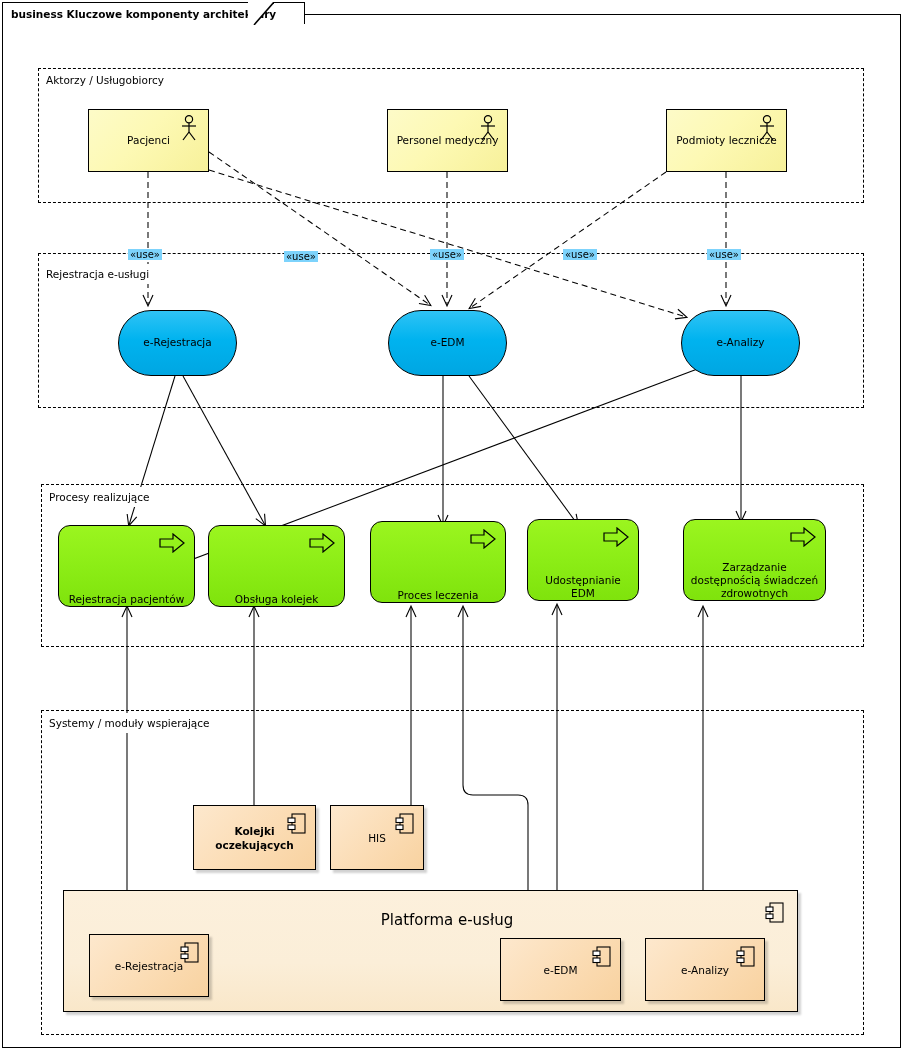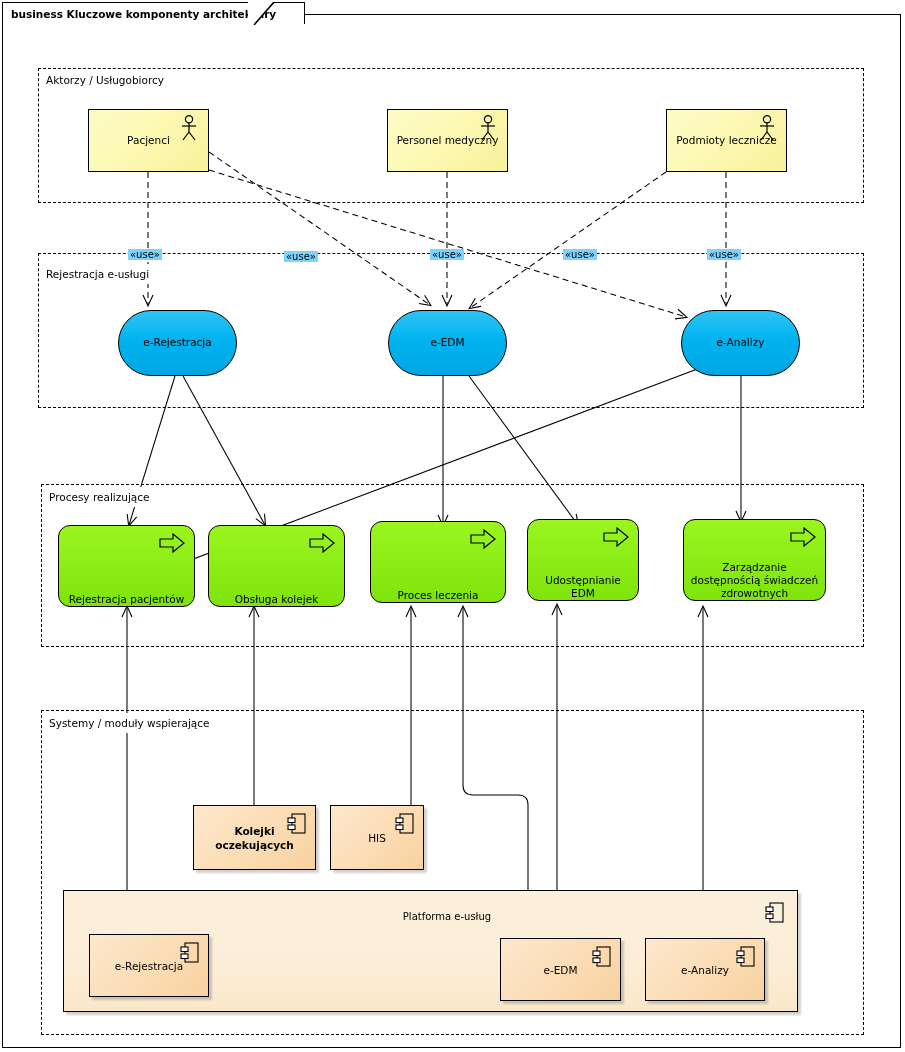--- a/index.html
+++ b/index.html
@@ -37,21 +37,21 @@
 
   .component-node{border:1.3px solid #000;
      background:linear-gradient(135deg,#fde8cd 0%,#fbdcb4 55%,#f8d2a0 100%);
      box-shadow:3px 3px 2px rgba(0,0,0,0.18);}
   .component-icon{position:absolute;right:8px;top:6px;width:20px;height:24px;}
   .component-label{padding:0 4px;margin-top:2px;}
 
   .platform-node{border:1.3px solid #000;
      background:linear-gradient(180deg,#fcf0dc 0%,#fbeed8 60%,#f9e7c9 100%);
      box-shadow:3px 3px 2px rgba(0,0,0,0.18);display:block;}
-  .platform-title{position:absolute;left:0;right:0;top:20px;text-align:center;font-size:10px;margin-left:33px;}
+  .platform-title{position:absolute;left:0;right:0;top:20px;text-align:center;font-size:15px;margin-left:33px;}
 
   
   svg.links{position:absolute;left:0;top:0;width:905px;height:1052px;z-index:2;overflow:visible;}
   .use-label{position:absolute;font-size:10px;color:#000;background:#7dd3fc;padding:0 2px;z-index:5;white-space:nowrap;}
 </style>
 </head>
 <body>
 
 <div id="canvas">
 

